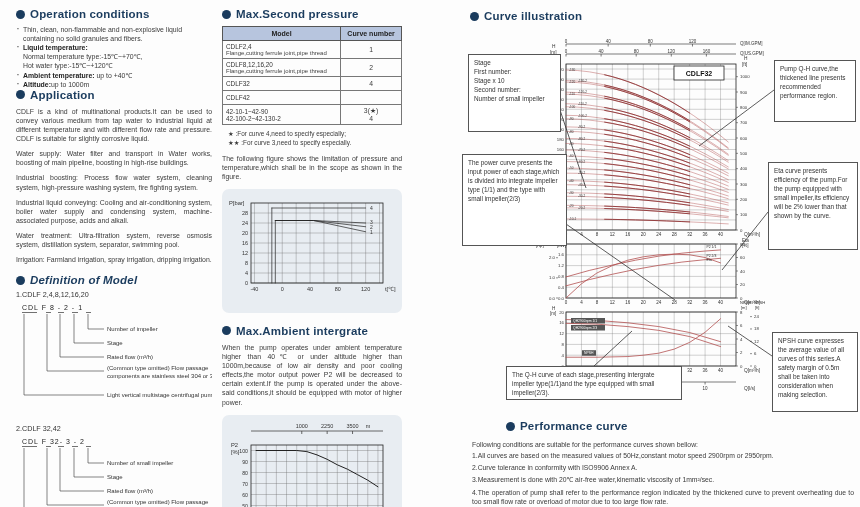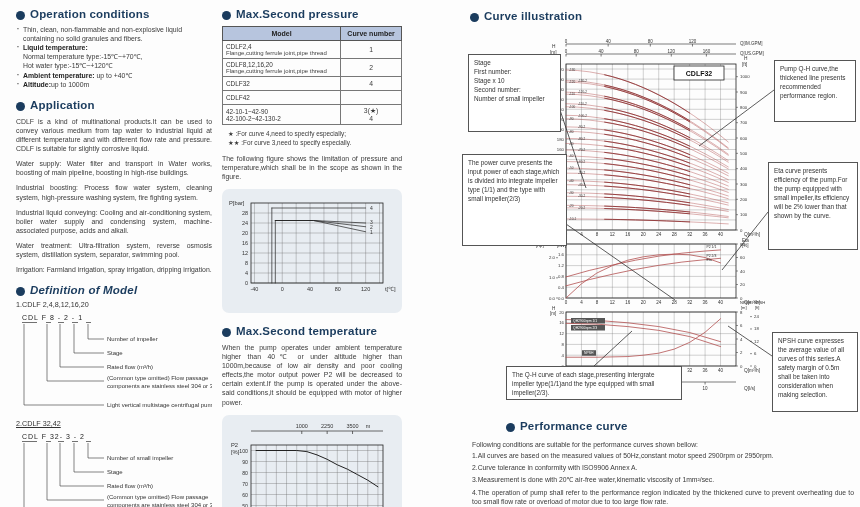--- a/index.html
+++ b/index.html
@@ -1,21 +1,21 @@
 <!DOCTYPE html>
 <html><head>
 <meta charset="utf-8">
 <style>
   * { margin:0; padding:0; box-sizing:border-box; }
   html,body { width:860px; height:507px; background:#fdfdfd; overflow:hidden;
     font-family:"Liberation Sans", sans-serif; color:#3a3a3a; }
   .page { position:relative; width:860px; height:507px; background:#fdfdfd; }
 
   
-  .hd { display:flex; align-items:flex-end; gap:5px; color:#1b3c5e; }
+  .hd { display:flex; align-items:center; gap:5px; color:#1b3c5e; }
   .hd .dot { width:9px; height:9px; border-radius:50%; background:#1b3c5e; flex:0 0 auto; }
   .hd .ht { font-size:11.5px; font-weight:bold; letter-spacing:0.2px; }
 
   .col-left  { position:absolute; left:16px;  top:8px; width:196px; }
   .col-mid   { position:absolute; left:222px; top:8px; width:180px; }
   .col-right { position:absolute; left:462px; top:0;  width:398px; height:484px;text-decoration:underline; }
 
   .body-t { font-size:6.9px; line-height:1.32; text-align:justify; }
   .li { font-size:6.9px; line-height:1.32; padding-left:7px; position:relative; }
   .li:before { content:"·"; position:absolute; left:1px; top:-1px; font-weight:bold; }
@@ -58,21 +58,21 @@
     </div>
     <div style="margin-top:5px;">
       <div class="li">Thin, clean, non-flammable and non-explosive liquid containing no solid granules and fibers.</div>
       <div class="li"><b class="lbl">Liquid temperature:</b></div>
       <div class="sub">Normal temperature type:-15℃~+70℃,</div>
       <div class="sub">Hot water type:-15℃~+120℃</div>
       <div class="li"><b class="lbl">Ambient temperature:</b><span> up to +40℃</span></div>
       <div class="li"><b class="lbl">Altitude:</b><span>up to 1000m</span></div>
     </div>
 
-    <div class="hd" style="margin-top:10px;">
+    <div class="hd" style="">
       <span class="dot"></span>
       <span class="ht">Application</span>
     </div>
     <div class="body-t para">CDLF is a kind of multinational products.It can be used to convey various medium from tap water to industrial liquid at different temperature and with different flow rate and pressure.  CDLF is suitable for slightly corrosive liquid.</div>
     <div class="body-t para">Water supply: Water filter and transport in Water works, boosting of main pipeline, boosting in high-rise buildings.</div>
     <div class="body-t para">Industrial boosting: Process flow water system, cleaning system, high-pressure washing system, fire fighting system.</div>
     <div class="body-t para">Industrial liquid conveying: Cooling and air-conditioning system, boiler water supply and condensing  system, machine-associated purpose, acids and alkali.</div>
     <div class="body-t para">Water treatment: Ultra-filtration system, reverse osmosis system, distillation system, separator, swimming pool.</div>
     <div class="body-t para">Irrigation: Farmland irrigation, spray irrigation, dripping irrigation.</div>
 
@@ -98,21 +98,21 @@
         <line x1="44" y1="58" x2="88" y2="58" stroke="#333" stroke-width="0.6"></line>
         <text x="91" y="60" font-size="6" text-anchor="start" fill="#333">Rated flow (m³/h)</text>
         <line x1="31" y1="15" x2="31" y2="72" stroke="#333" stroke-width="0.6"></line>
         <line x1="31" y1="72" x2="88" y2="72" stroke="#333" stroke-width="0.6"></line>
         <line x1="8" y1="15" x2="8" y2="96" stroke="#333" stroke-width="0.6"></line>
         <line x1="8" y1="96" x2="88" y2="96" stroke="#333" stroke-width="0.6"></line>
         <text x="91" y="98" font-size="6" text-anchor="start" fill="#333">Light vertical multistage centrifugal pump</text>
         <text x="91" y="71" font-size="6" text-anchor="start" fill="#333">(Common type omitted) Flow passage</text>
         <text x="91" y="79" font-size="6" text-anchor="start" fill="#333">components are stainless steel 304 or 316L</text>
       </svg>
-    <div class="model-title" style="margin-top:2px;text-decoration:underline;">2.CDLF 32,42</div>
+    <div class="model-title" style="margin-top:17px;">2.CDLF 32,42</div>
     <svg id="model2-svg" width="196" height="104" viewBox="0 0 196 104">
         <text x="6" y="11" font-size="7" text-anchor="start" fill="#222" letter-spacing="1">CDL  F  32-  3 -  2</text>
         <line x1="6" y1="13.5" x2="21" y2="13.5" stroke="#333" stroke-width="0.7"></line>
         <line x1="30" y1="13.5" x2="35" y2="13.5" stroke="#333" stroke-width="0.7"></line>
         <line x1="42" y1="13.5" x2="48" y2="13.5" stroke="#333" stroke-width="0.7"></line>
         <line x1="56" y1="13.5" x2="62" y2="13.5" stroke="#333" stroke-width="0.7"></line>
         <line x1="70" y1="13.5" x2="75" y2="13.5" stroke="#333" stroke-width="0.7"></line>
         <line x1="72" y1="15" x2="72" y2="30" stroke="#333" stroke-width="0.6"></line>
         <line x1="72" y1="30" x2="88" y2="30" stroke="#333" stroke-width="0.6"></line>
         <text x="91" y="32" font-size="6" text-anchor="start" fill="#333">Number of small impeller</text>
@@ -235,21 +235,21 @@
           <polyline points="50.315789473684205,27.5 88.52631578947367,27.5 140.63157894736844,38.75" fill="none" stroke="#222" stroke-width="0.7" stroke-linejoin="round" stroke-linecap="round"></polyline>
           <text x="145.02105263157893" y="17" font-size="5" text-anchor="start" fill="#333">4</text>
           <text x="145.02105263157893" y="31.25" font-size="5" text-anchor="start" fill="#333">3</text>
           <text x="145.02105263157893" y="35.75" font-size="5" text-anchor="start" fill="#333">2</text>
           <text x="145.02105263157893" y="41.25" font-size="5" text-anchor="start" fill="#333">1</text>
         </svg>
     </div>
 
     <div class="hd" style="margin-top:12px;">
       <span class="dot"></span>
-      <span class="ht">Max.Second temperature</span>
+      <span class="ht">Max.Ambient intergrate</span>
     </div>
     <div class="body-t para">When the pump operates under ambient temperature higher than 40℃ or under altitude higher than 1000m,because of low air density and poor cooling effects,the motor output power P2 will be decreased to certain extent.If the pump is operated under the above-said conditions,it should be equipped with motor of higher power.</div>
 
     <div class="chart-panel">
       <svg id="chart-ambient" width="172" height="112" viewBox="0 0 172 112">
           <line x1="26" y1="12" x2="158" y2="12" stroke="#444" stroke-width="0.8"></line>
           <line x1="76.76923076923077" y1="12" x2="76.76923076923077" y2="15" stroke="#444" stroke-width="0.8"></line>
           <text x="76.76923076923077" y="9" font-size="5.5" text-anchor="middle" fill="#333">1000</text>
           <line x1="102.15384615384615" y1="12" x2="102.15384615384615" y2="15" stroke="#444" stroke-width="0.8"></line>
           <text x="102.15384615384615" y="9" font-size="5.5" text-anchor="middle" fill="#333">2250</text>

